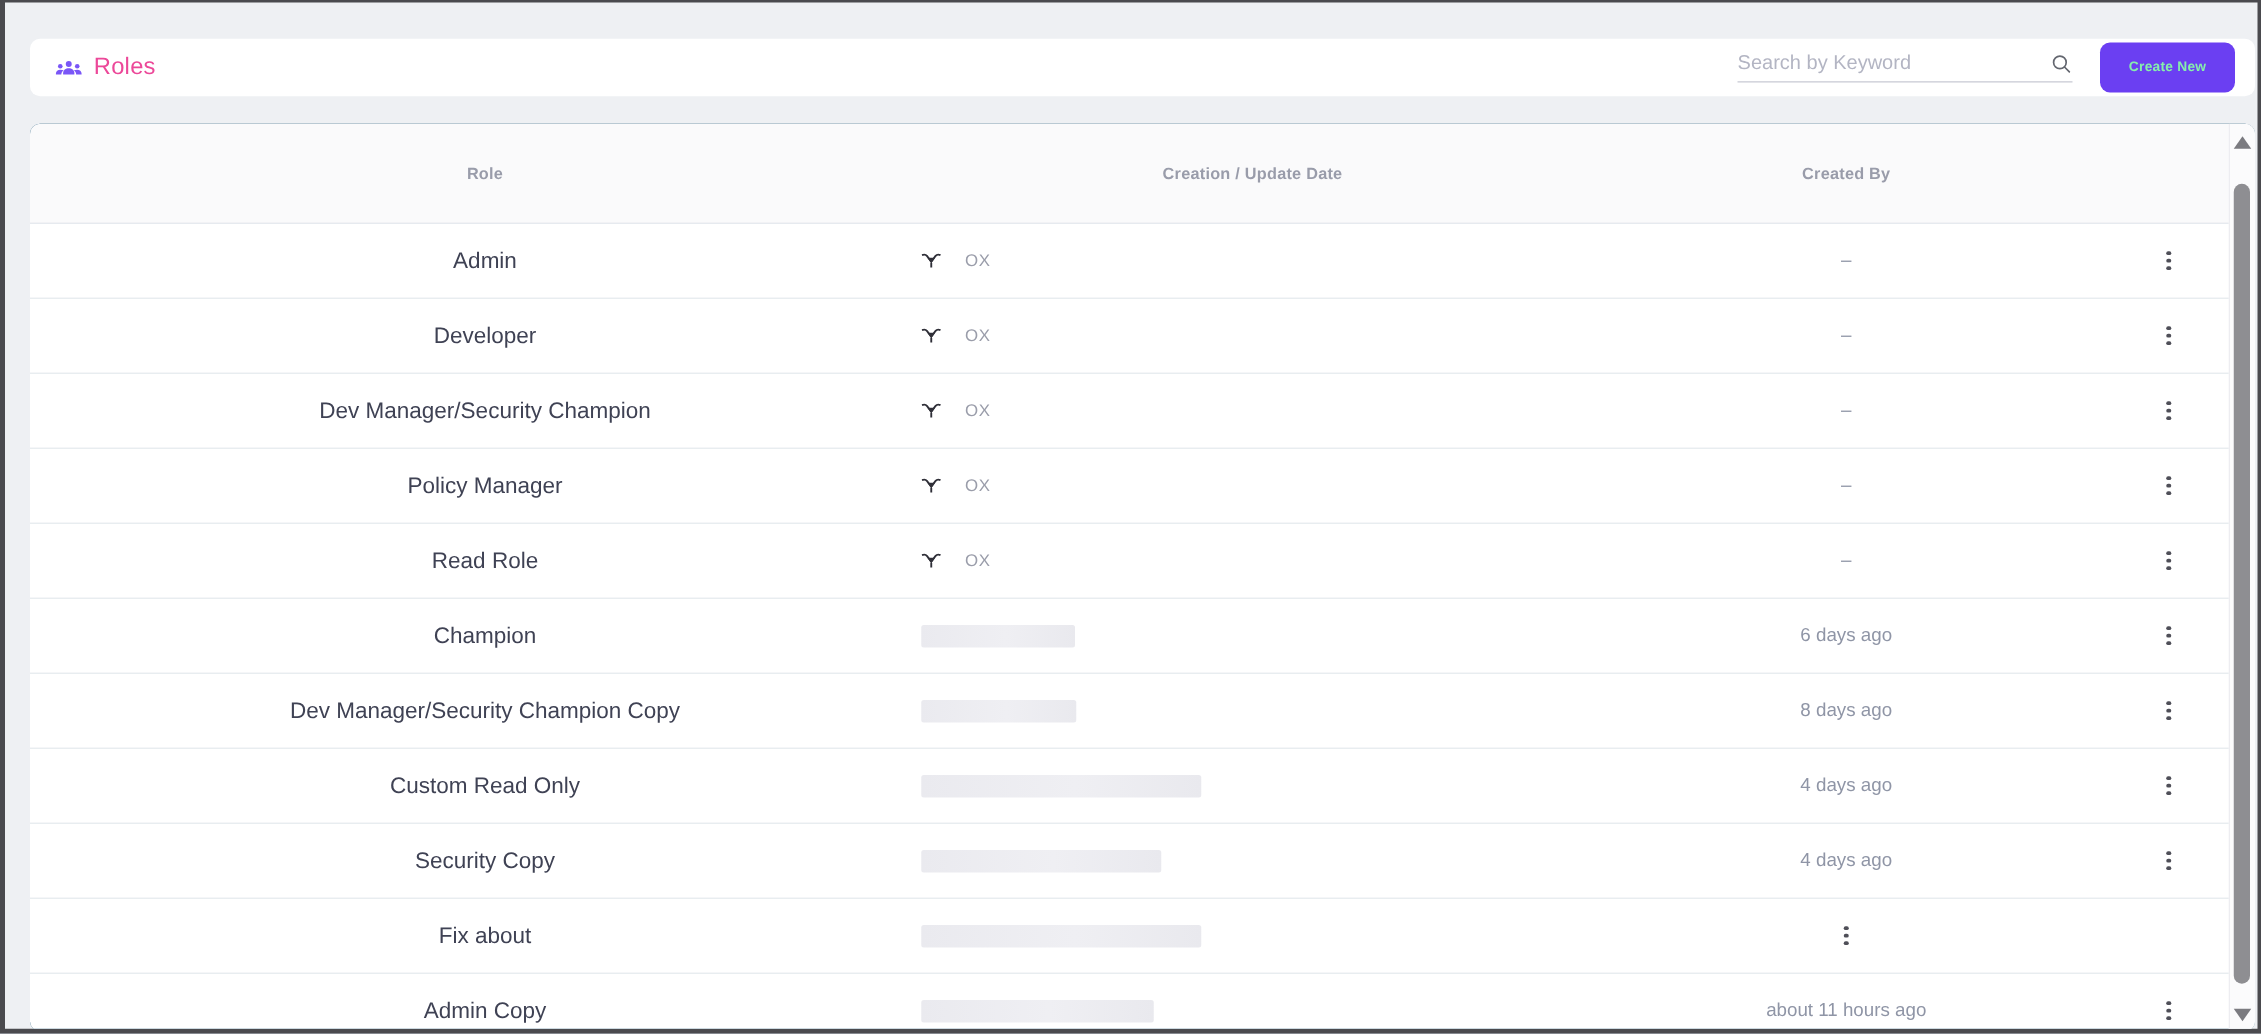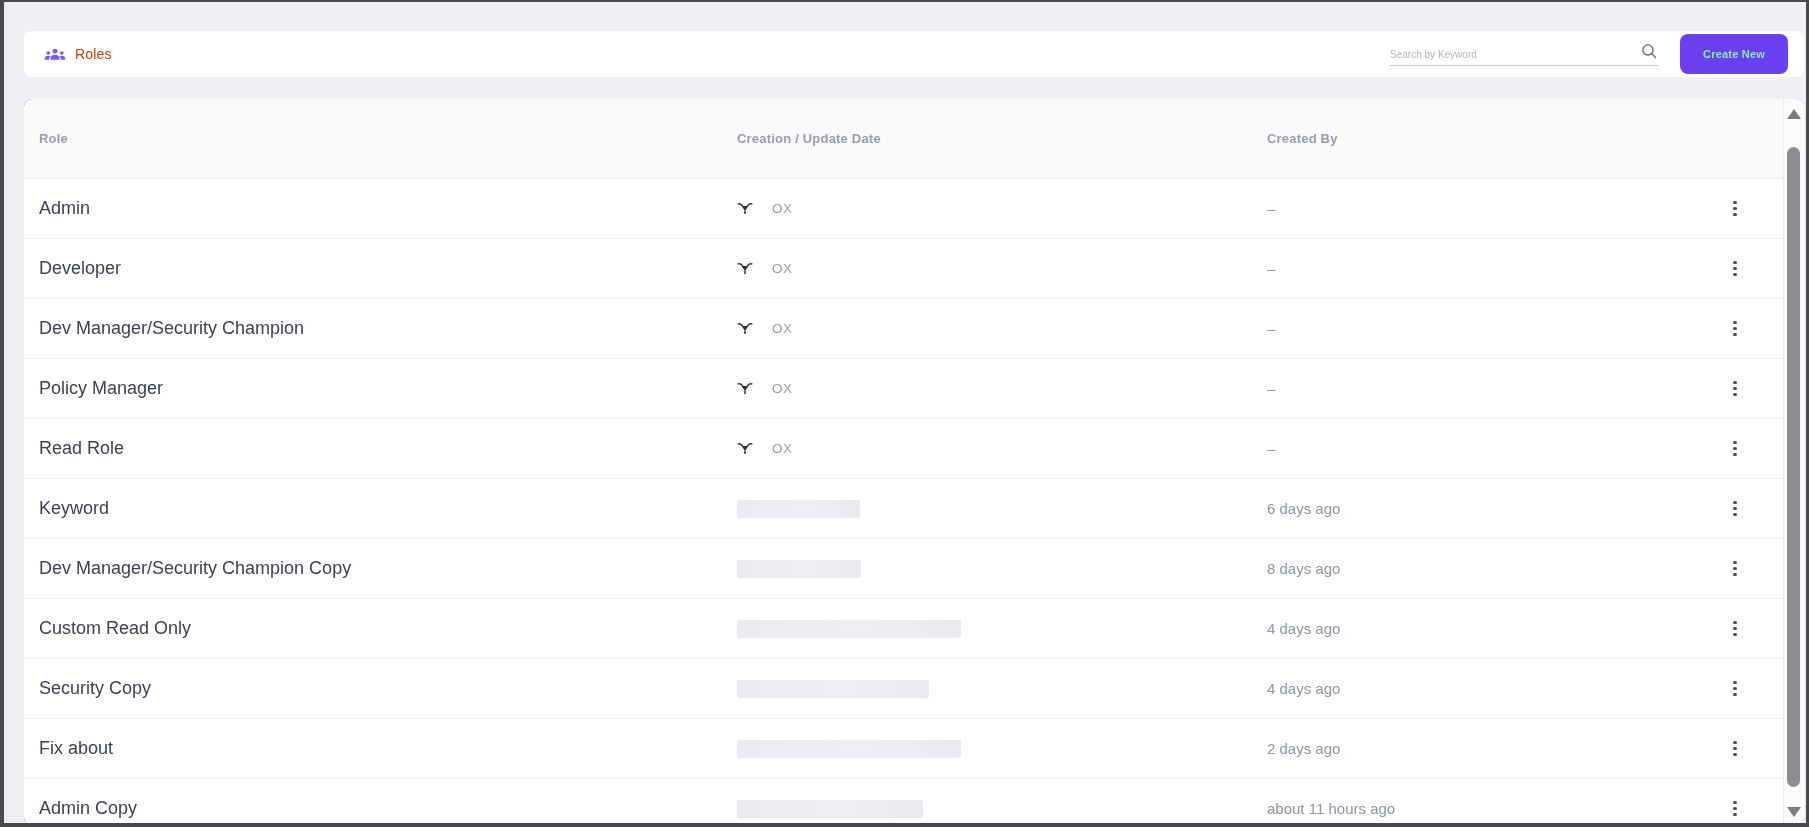--- a/index.html
+++ b/index.html
@@ -25,39 +25,39 @@
     width: 1780px; height: 46px;
     background: #ffffff;
     border-radius: 8px;
     display: flex;
     align-items: center;
     padding: 0 16px 0 20px;
   }
   .title-wrap { display: flex; align-items: center; gap: 9px; }
   .title-wrap svg { display: block; }
   .page-title {
-    font-size: 14px;
-    color: #c2410c;
+    font-size: 19px;
+    color: #ec4899;
     font-weight: 500;
     letter-spacing: .2px;
   }
   .spacer { flex: 1; }
   .search-box {
     display: flex;
     align-items: flex-end;
     width: 268px;
     border-bottom: 1px solid #c7c9d3;
     padding-bottom: 5px;
     margin-right: 22px;
   }
   .search-box input {
     flex: 1;
     border: none;
     outline: none;
-    font-size: 10px;
+    font-size: 16px;
     color: #ec4899;
     font-family: inherit;
     background: transparent;
   }
   .search-box input::placeholder { color: #b3b5c3; }
   .search-box svg { flex: 0 0 auto; margin-left: 6px; }
   .create-btn {
     height: 40px;
     padding: 0 23px;
     border: none;
@@ -71,20 +71,21 @@
     letter-spacing: .2px;
   }
   
   .table-card {
     position: absolute;
     left: 20px; top: 97px;
     width: 1780px; height: 726px;
     background: #0c4a6e;
     border-radius: 8px;
     overflow: hidden;
+    text-align: center;
   }
   .grid-row {
     display: grid;
     grid-template-columns: 698px 530px 420px 1fr;
     align-items: center;
     padding-left: 15px;
     padding-right: 21px;
   }
   .thead {
     height: 80px;
@@ -326,21 +327,21 @@
     <div class="actions-cell">
       <div class="kebab">
         <i></i>
               <i></i>
               <i></i>
       </div>
     </div>
   </div>
         <div class="grid-row trow">
     <div>
-      <span class="role-name">Keyword</span>
+      <span class="role-name">Champion</span>
     </div>
     <div class="created-cell">
 
       <span class="redacted" style="width: 123px;"></span>
     </div>
     <div>
       <span class="date-text">6 days ago</span>
     </div>
     <div class="actions-cell">
       <div class="kebab">
@@ -407,23 +408,20 @@
       </div>
     </div>
   </div>
         <div class="grid-row trow">
     <div>
       <span class="role-name">Fix about</span>
     </div>
     <div class="created-cell">
 
       <span class="redacted" style="width: 224px;"></span>
-    </div>
-    <div>
-      <span class="date-text">2 days ago</span>
     </div>
     <div class="actions-cell">
       <div class="kebab">
         <i></i>
               <i></i>
               <i></i>
       </div>
     </div>
   </div>
         <div class="grid-row trow">

